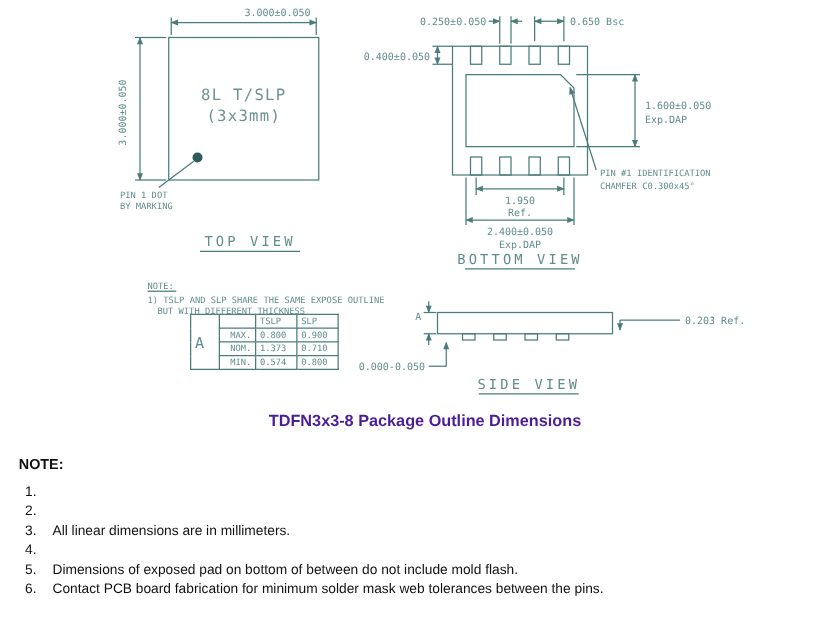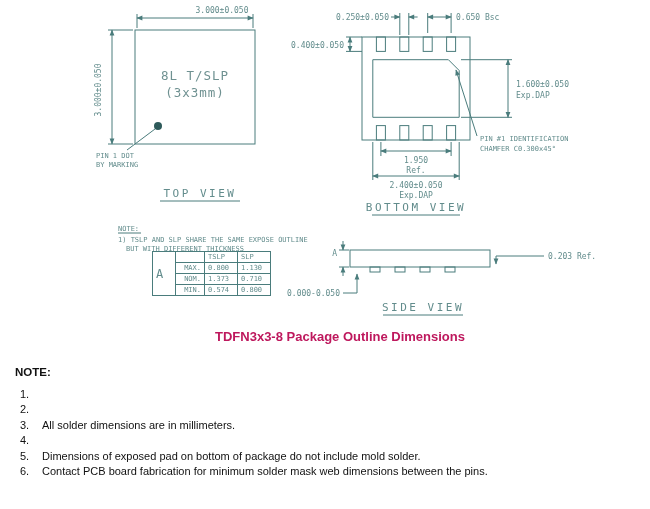--- a/index.html
+++ b/index.html
@@ -12,21 +12,21 @@
   .t-small{font:7px "DejaVu Sans Mono",monospace;fill:#628c8c;}
   .t-body{font:12.5px "DejaVu Sans Mono",monospace;fill:#6f9191;letter-spacing:1px;}
   .t-view{font:11px "DejaVu Sans Mono",monospace;fill:#628c8c;letter-spacing:2.5px;}
   .mid{text-anchor:middle;}
   .end{text-anchor:end;}
   .dims-table{position:absolute;left:152px;top:251px;border-collapse:collapse;font:7px "DejaVu Sans Mono",monospace;color:#628c8c;}
   .dims-table td,.dims-table th{border:1px solid #4a7c7c;padding:0 3px;text-align:left;font-weight:normal;line-height:10px;height:10px;}
   .dims-table .sym{font-size:12px;width:16px;}
   .dims-table .lbl{width:22px;text-align:right;}
   .dims-table .val{width:26px;}
-  .drawing-title{position:absolute;left:30px;top:329px;width:620px;text-align:center;font-size:13px;font-weight:bold;color:#be185d;}
+  .drawing-title{position:absolute;left:30px;top:329px;width:620px;text-align:center;font-size:13px;font-weight:bold;color:#4c1d95;}
   .notes{position:absolute;left:15px;top:366px;width:625px;color:#111;}
   .notes-heading{font-size:11.5px;font-weight:bold;margin-bottom:9px;}
   .note-item{display:flex;font-size:11px;line-height:15.4px;}
   .note-num{width:22px;flex:0 0 22px;padding-left:5px;}
 </style>
 </head>
 <body>
 
 <div class="page">
 
@@ -161,21 +161,21 @@
     <tbody>
         <tr>
       <td class="sym" rowspan="4">A</td>
       <td class="lbl"></td>
       <th class="val">TSLP</th>
       <th class="val">SLP</th>
     </tr>
     <tr>
       <td class="lbl">MAX.</td>
       <td class="val">0.800</td>
-      <td class="val">1.130</td>
+      <td class="val">0.900</td>
     </tr>
     <tr>
       <td class="lbl">NOM.</td>
       <td class="val">1.373</td>
       <td class="val">0.710</td>
     </tr>
     <tr>
       <td class="lbl">MIN.</td>
       <td class="val">0.574</td>
       <td class="val">0.800</td>
@@ -188,28 +188,28 @@
   <div class="notes">
     <div class="notes-heading">NOTE:</div>
     <div class="note-item">
       <span class="note-num">1.</span>
     </div>
     <div class="note-item">
       <span class="note-num">2.</span>
     </div>
     <div class="note-item">
       <span class="note-num">3.</span>
-      <span class="note-text">All solder dimensions are in millimeters.</span>
+      <span class="note-text">All linear dimensions are in millimeters.</span>
     </div>
     <div class="note-item">
       <span class="note-num">4.</span>
     </div>
     <div class="note-item">
       <span class="note-num">5.</span>
-      <span class="note-text">Dimensions of exposed pad on bottom of package do not include mold solder.</span>
+      <span class="note-text">Dimensions of exposed pad on bottom of between do not include mold flash.</span>
     </div>
     <div class="note-item">
       <span class="note-num">6.</span>
-      <span class="note-text">Contact PCB board fabrication for minimum solder mask web dimensions between the pins.</span>
+      <span class="note-text">Contact PCB board fabrication for minimum solder mask web tolerances between the pins.</span>
     </div>
   </div>
 
 </div>
 
 </body></html>

